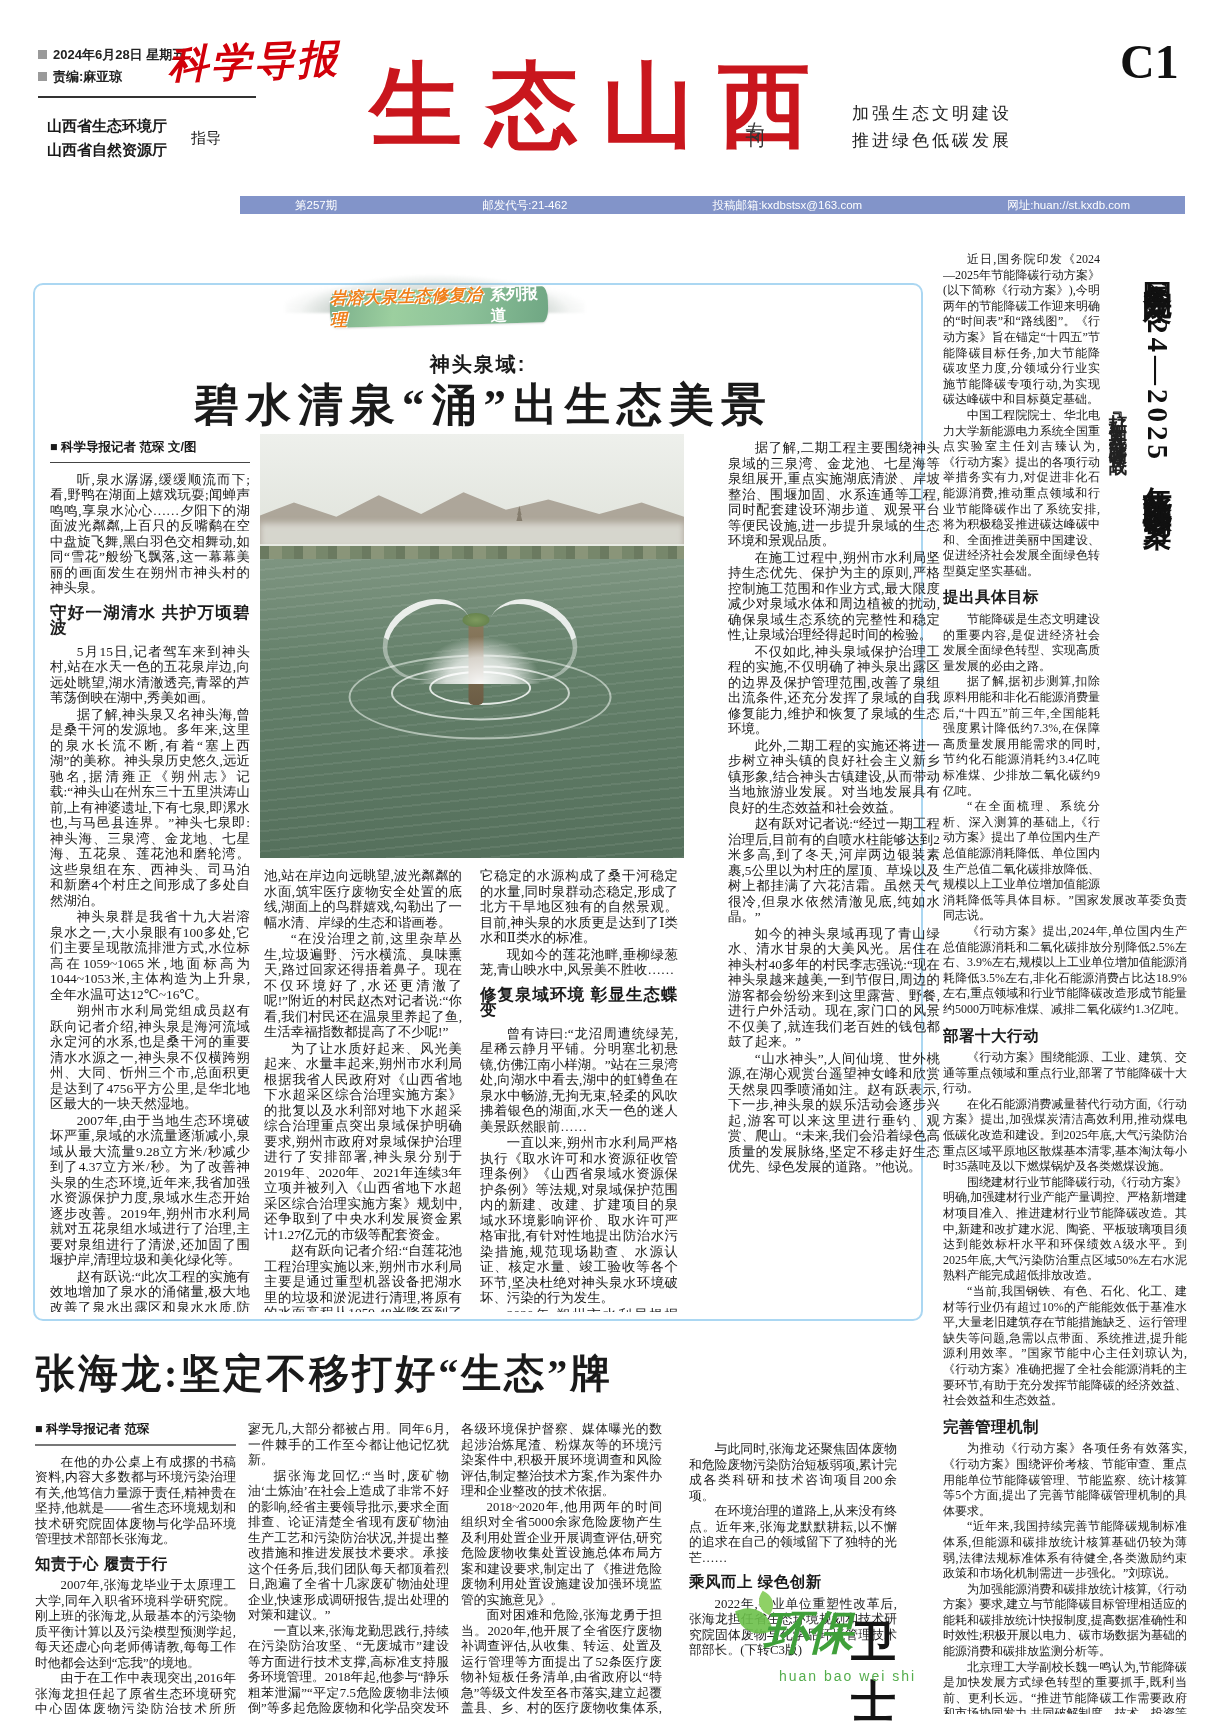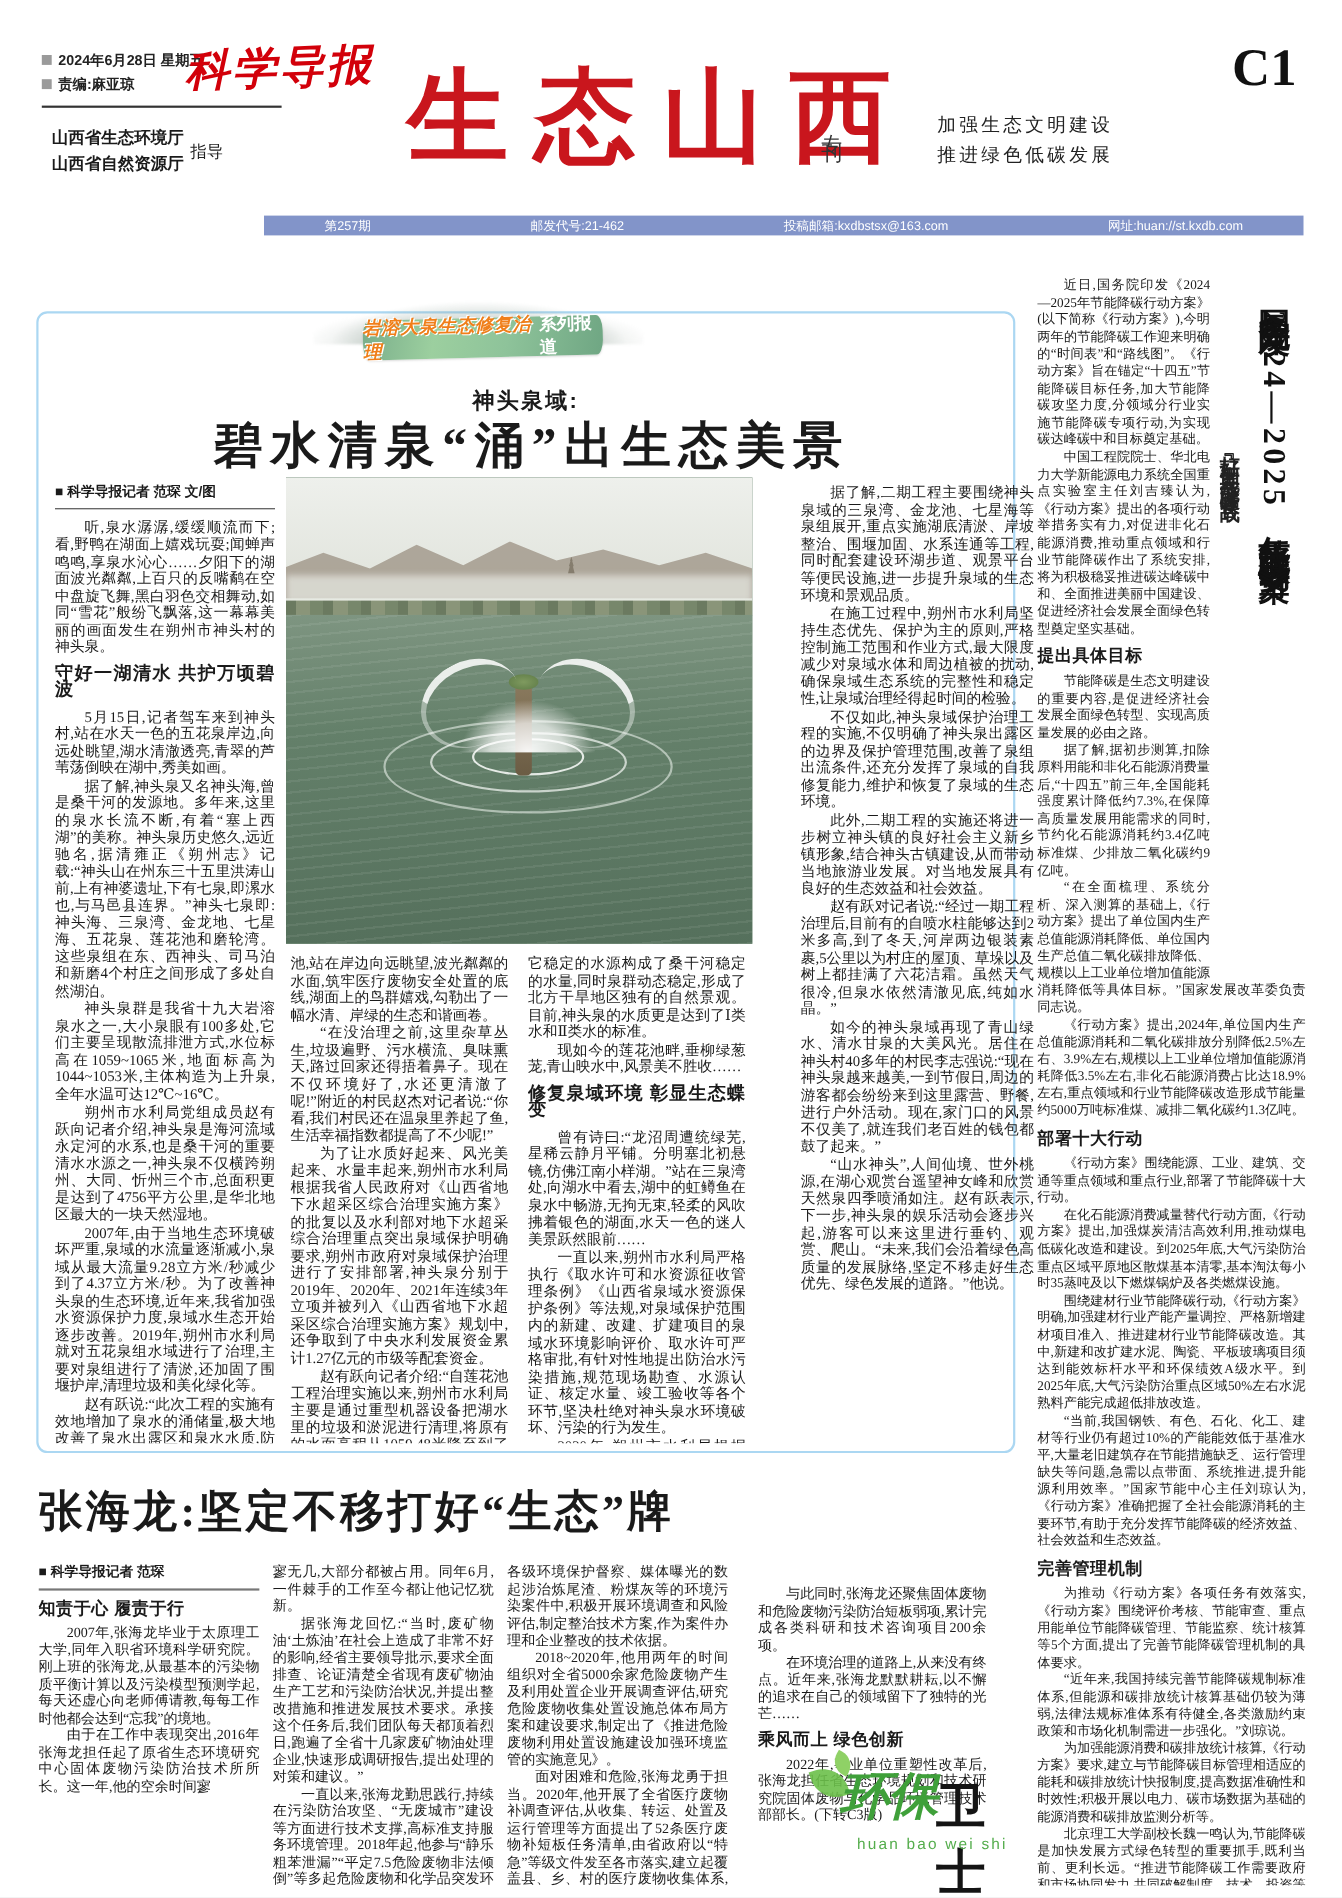--- a/index.html
+++ b/index.html
@@ -6,21 +6,21 @@
   .page{position:relative;width:1220px;height:1725px;margin:0 auto;background:#ffffff;
         font-family:"Liberation Serif","DejaVu Serif",serif;color:#1a1a1a;overflow:hidden;}
   [data-interactable]{box-sizing:border-box;}
 
   
   .dateblock{position:absolute;left:38px;top:44px;width:218px;font-family:"Liberation Sans","DejaVu Sans",sans-serif;
              font-size:13px;font-weight:700;color:#222;border-bottom:2px solid #333;padding-bottom:8px;line-height:22px;}
   .sq{display:inline-block;width:9px;height:9px;background:#9a9a9a;margin-right:6px;}
   .masthead{position:absolute;left:168px;top:34px;font-size:40px;font-weight:900;font-style:italic;
             color:#d2000a;letter-spacing:3px;transform:rotate(-2deg);font-family:"DejaVu Serif",serif;}
-  .guide{position:absolute;left:47px;top:114px;display:flex;align-items:center;gap:6px;}
+  .guide{position:absolute;left:47px;top:114px;display:flex;align-items:center;gap:24px;}
   .guide .names{font-size:15px;font-weight:700;line-height:24px;font-family:"Liberation Sans",sans-serif;}
   .guide .glabel{font-size:15px;color:#222;font-family:"Liberation Sans",sans-serif;}
   .bigtitle{position:absolute;left:370px;top:58px;font-size:92px;line-height:96px;font-weight:900;
             color:#c9161d;letter-spacing:24px;font-family:"Liberation Serif",serif;white-space:nowrap;}
   .zhuankan{position:absolute;left:742px;top:106px;writing-mode:vertical-rl;font-size:19px;letter-spacing:8px;color:#333;}
   .slogan{position:absolute;left:852px;top:100px;font-size:17px;line-height:27px;letter-spacing:3px;color:#222;}
   .pageno{position:absolute;left:1120px;top:34px;font-size:48px;font-weight:700;font-family:"Liberation Serif",serif;color:#111;}
 
   
   .infobar{position:absolute;left:240px;top:196px;width:945px;height:18px;background:#8294c9;color:#ffffff;
@@ -220,20 +220,21 @@
       <div class="sb-spacer" data-interactable="false"></div>
       <div style="display:contents" data-interactable="false"><p data-interactable="false">近日,国务院印发《2024—2025年节能降碳行动方案》(以下简称《行动方案》),今明两年的节能降碳工作迎来明确的“时间表”和“路线图”。《行动方案》旨在锚定“十四五”节能降碳目标任务,加大节能降碳攻坚力度,分领域分行业实施节能降碳专项行动,为实现碳达峰碳中和目标奠定基础。</p><p data-interactable="false">中国工程院院士、华北电力大学新能源电力系统全国重点实验室主任刘吉臻认为,《行动方案》提出的各项行动举措务实有力,对促进非化石能源消费,推动重点领域和行业节能降碳作出了系统安排,将为积极稳妥推进碳达峰碳中和、全面推进美丽中国建设、促进经济社会发展全面绿色转型奠定坚实基础。</p><h3 class="col-subhead" data-interactable="false">提出具体目标</h3><p data-interactable="false">节能降碳是生态文明建设的重要内容,是促进经济社会发展全面绿色转型、实现高质量发展的必由之路。</p><p data-interactable="false">据了解,据初步测算,扣除原料用能和非化石能源消费量后,“十四五”前三年,全国能耗强度累计降低约7.3%,在保障高质量发展用能需求的同时,节约化石能源消耗约3.4亿吨标准煤、少排放二氧化碳约9亿吨。</p><p data-interactable="false">“在全面梳理、系统分析、深入测算的基础上,《行动方案》提出了单位国内生产总值能源消耗降低、单位国内生产总值二氧化碳排放降低、规模以上工业单位增加值能源消耗降低等具体目标。”国家发展改革委负责同志说。</p><p data-interactable="false">《行动方案》提出,2024年,单位国内生产总值能源消耗和二氧化碳排放分别降低2.5%左右、3.9%左右,规模以上工业单位增加值能源消耗降低3.5%左右,非化石能源消费占比达18.9%左右,重点领域和行业节能降碳改造形成节能量约5000万吨标准煤、减排二氧化碳约1.3亿吨。</p><h3 class="col-subhead" data-interactable="false">部署十大行动</h3><p data-interactable="false">《行动方案》围绕能源、工业、建筑、交通等重点领域和重点行业,部署了节能降碳十大行动。</p><p data-interactable="false">在化石能源消费减量替代行动方面,《行动方案》提出,加强煤炭清洁高效利用,推动煤电低碳化改造和建设。到2025年底,大气污染防治重点区域平原地区散煤基本清零,基本淘汰每小时35蒸吨及以下燃煤锅炉及各类燃煤设施。</p><p data-interactable="false">围绕建材行业节能降碳行动,《行动方案》明确,加强建材行业产能产量调控、严格新增建材项目准入、推进建材行业节能降碳改造。其中,新建和改扩建水泥、陶瓷、平板玻璃项目须达到能效标杆水平和环保绩效A级水平。到2025年底,大气污染防治重点区域50%左右水泥熟料产能完成超低排放改造。</p><p data-interactable="false">“当前,我国钢铁、有色、石化、化工、建材等行业仍有超过10%的产能能效低于基准水平,大量老旧建筑存在节能措施缺乏、运行管理缺失等问题,急需以点带面、系统推进,提升能源利用效率。”国家节能中心主任刘琼认为,《行动方案》准确把握了全社会能源消耗的主要环节,有助于充分发挥节能降碳的经济效益、社会效益和生态效益。</p><h3 class="col-subhead" data-interactable="false">完善管理机制</h3><p data-interactable="false">为推动《行动方案》各项任务有效落实,《行动方案》围绕评价考核、节能审查、重点用能单位节能降碳管理、节能监察、统计核算等5个方面,提出了完善节能降碳管理机制的具体要求。</p><p data-interactable="false">“近年来,我国持续完善节能降碳规制标准体系,但能源和碳排放统计核算基础仍较为薄弱,法律法规标准体系有待健全,各类激励约束政策和市场化机制需进一步强化。”刘琼说。</p><p data-interactable="false">为加强能源消费和碳排放统计核算,《行动方案》要求,建立与节能降碳目标管理相适应的能耗和碳排放统计快报制度,提高数据准确性和时效性;积极开展以电力、碳市场数据为基础的能源消费和碳排放监测分析等。</p><p data-interactable="false">北京理工大学副校长魏一鸣认为,节能降碳是加快发展方式绿色转型的重要抓手,既利当前、更利长远。“推进节能降碳工作需要政府和市场协同发力,共同破解制度、技术、投资等方面的制约,强化工作支撑保障。”魏一鸣说。</p></div>
     </div>
   </div>
   <div class="sb-headline" data-interactable="false">国务院印发《2024—2025年节能降碳行动方案》</div>
   <div class="sb-subtitle" data-interactable="false">打好『十四五』节能降碳『收官战』</div>
 
   <div class="bot-headline" data-interactable="false">张海龙:坚定不移打好“生态”牌</div>
   <div class="bcol b1" data-interactable="false">
       <div class="byline" data-interactable="false">■ 科学导报记者 范琛</div>
+      <p data-interactable="false">在他的办公桌上有成摞的书稿资料,内容大多数都与环境污染治理有关,他笃信力量源于责任,精神贵在坚持,他就是——省生态环境规划和技术研究院固体废物与化学品环境管理技术部部长张海龙。</p>
       <h3 class="col-subhead" data-interactable="false">知责于心 履责于行</h3>
       <p data-interactable="false">2007年,张海龙毕业于太原理工大学,同年入职省环境科学研究院。刚上班的张海龙,从最基本的污染物质平衡计算以及污染模型预测学起,每天还虚心向老师傅请教,每每工作时他都会达到“忘我”的境地。</p>
       <p data-interactable="false">由于在工作中表现突出,2016年张海龙担任起了原省生态环境研究中心固体废物污染防治技术所所长。这一年,他的空余时间寥</p>
     </div>
   <div class="bcol b2" data-interactable="false">
       <p class="noindent" data-interactable="false">寥无几,大部分都被占用。同年6月,一件棘手的工作至今都让他记忆犹新。</p>
       <p data-interactable="false">据张海龙回忆:“当时,废矿物油‘土炼油’在社会上造成了非常不好的影响,经省主要领导批示,要求全面排查、论证清楚全省现有废矿物油生产工艺和污染防治状况,并提出整改措施和推进发展技术要求。承接这个任务后,我们团队每天都顶着烈日,跑遍了全省十几家废矿物油处理企业,快速形成调研报告,提出处理的对策和建议。”</p>
       <p data-interactable="false">一直以来,张海龙勤思践行,持续在污染防治攻坚、“无废城市”建设等方面进行技术支撑,高标准支持服务环境管理。2018年起,他参与“静乐粗苯泄漏”“平定7.5危险废物非法倾倒”等多起危险废物和化学品突发环境事件的应急处置,制定应急处置方案,消除二次污染。</p>
     </div>
   <div class="bcol b3" data-interactable="false">

